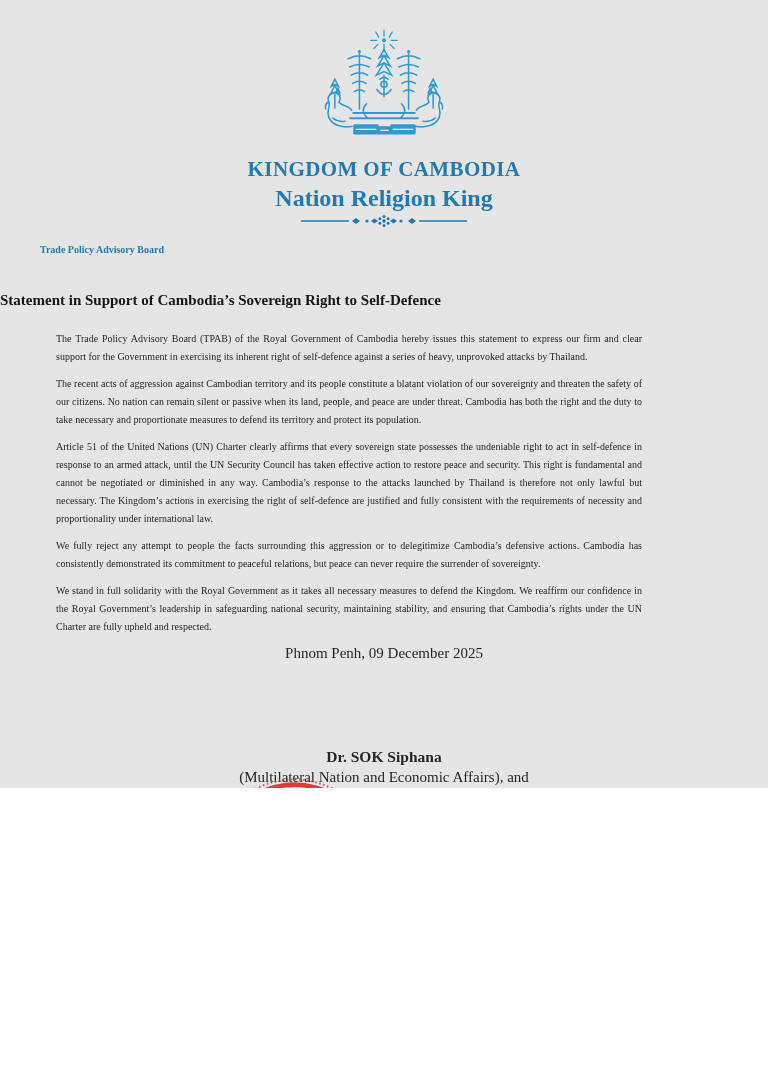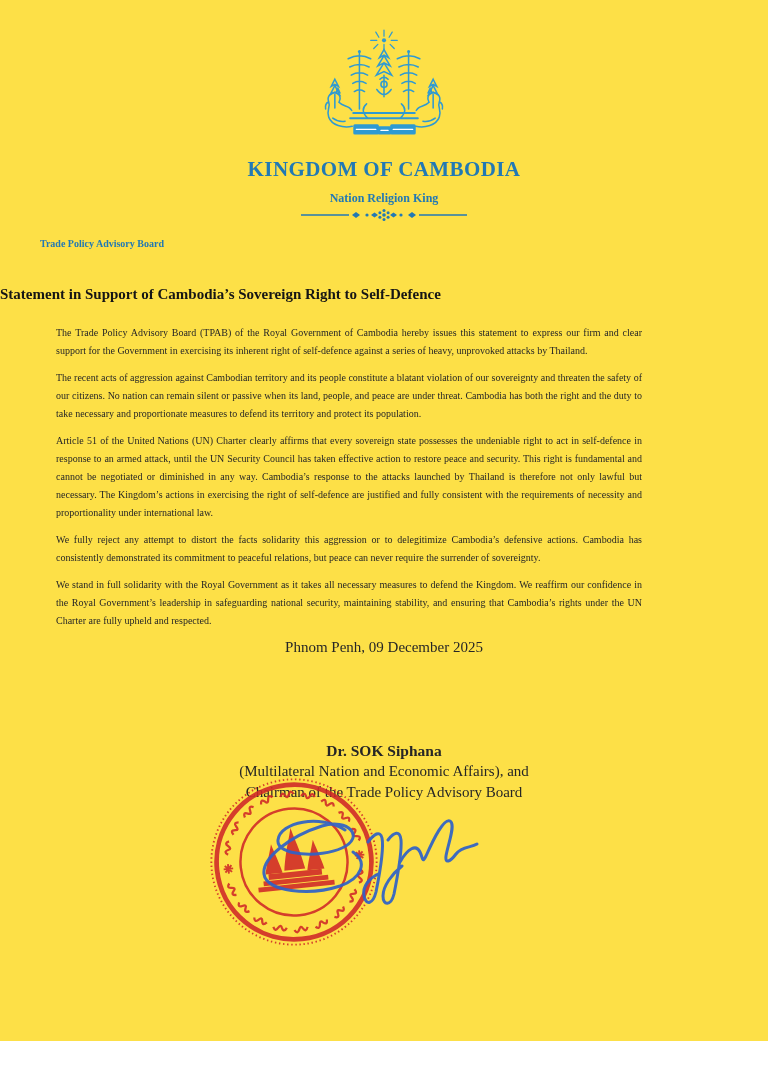--- a/index.html
+++ b/index.html
@@ -5,35 +5,35 @@
   :root{
     --header-blue:#2279b4;
     --emblem-blue:#2f9ad2;
     --seal-red:#d02828;
     --signature-blue:#2e62c8;
     --body-text:#262626;
   }
   html,body{margin:0;padding:0;background:#ffffff;}
   .document{
     position:relative;
-    width:768px;height:1041px;
-    background:#fde047;
+    width:768px;height:788px;
+    background:#e5e5e5;
     font-family:"Liberation Serif","DejaVu Serif",serif;
     color:var(--body-text);
     overflow:hidden;
   }
   .doc-header{text-align:center;padding-top:26px;}
   .emblem-wrap{line-height:0;color:var(--emblem-blue);}
   .kingdom-title{
     color:var(--header-blue);
     font-weight:bold;font-size:21px;letter-spacing:.4px;margin-top:3px;
   }
   .motto{
     color:var(--header-blue);
-    font-weight:bold;font-size:12px;margin-top:9px;
+    font-weight:bold;font-size:24px;margin-top:3px;
   }
   .divider-wrap{margin-top:2px;line-height:0;color:var(--header-blue);}
   .org-name{
     color:var(--header-blue);
     font-weight:bold;font-size:10px;
     margin:16px 0 0 40px;text-align:left;
   }
   .statement-title{
     text-align:left;font-weight:bold;font-size:15px;line-height:21px;
     margin-top:35px;color:#151515;
@@ -135,21 +135,21 @@
   <div class="org-name">Trade Policy Advisory Board</div>
 
   <div class="statement-title">
     <div>Statement in Support of Cambodia’s Sovereign Right to Self-Defence</div>
   </div>
 
   <div class="statement-body">
     <p>The Trade Policy Advisory Board (TPAB) of the Royal Government of Cambodia hereby issues this statement to express our firm and clear support for the Government in exercising its inherent right of self-defence against a series of heavy, unprovoked attacks by Thailand.</p>
     <p>The recent acts of aggression against Cambodian territory and its people constitute a blatant violation of our sovereignty and threaten the safety of our citizens. No nation can remain silent or passive when its land, people, and peace are under threat. Cambodia has both the right and the duty to take necessary and proportionate measures to defend its territory and protect its population.</p>
     <p>Article 51 of the United Nations (UN) Charter clearly affirms that every sovereign state possesses the undeniable right to act in self-defence in response to an armed attack, until the UN Security Council has taken effective action to restore peace and security. This right is fundamental and cannot be negotiated or diminished in any way. Cambodia’s response to the attacks launched by Thailand is therefore not only lawful but necessary. The Kingdom’s actions in exercising the right of self-defence are justified and fully consistent with the requirements of necessity and proportionality under international law.</p>
-    <p>We fully reject any attempt to distort the facts solidarity this aggression or to delegitimize Cambodia’s defensive actions. Cambodia has consistently demonstrated its commitment to peaceful relations, but peace can never require the surrender of sovereignty.</p>
+    <p>We fully reject any attempt to people the facts surrounding this aggression or to delegitimize Cambodia’s defensive actions. Cambodia has consistently demonstrated its commitment to peaceful relations, but peace can never require the surrender of sovereignty.</p>
     <p>We stand in full solidarity with the Royal Government as it takes all necessary measures to defend the Kingdom. We reaffirm our confidence in the Royal Government’s leadership in safeguarding national security, maintaining stability, and ensuring that Cambodia’s rights under the UN Charter are fully upheld and respected.</p>
   </div>
 
   <div class="dateline">Phnom Penh, 09 December 2025</div>
 
   <div class="sig-block">
     <div class="sig-name">Dr. SOK Siphana</div>
     <div>(Multilateral Nation and Economic Affairs), and</div>
     <div>Chairman of the Trade Policy Advisory Board</div>
   </div>

